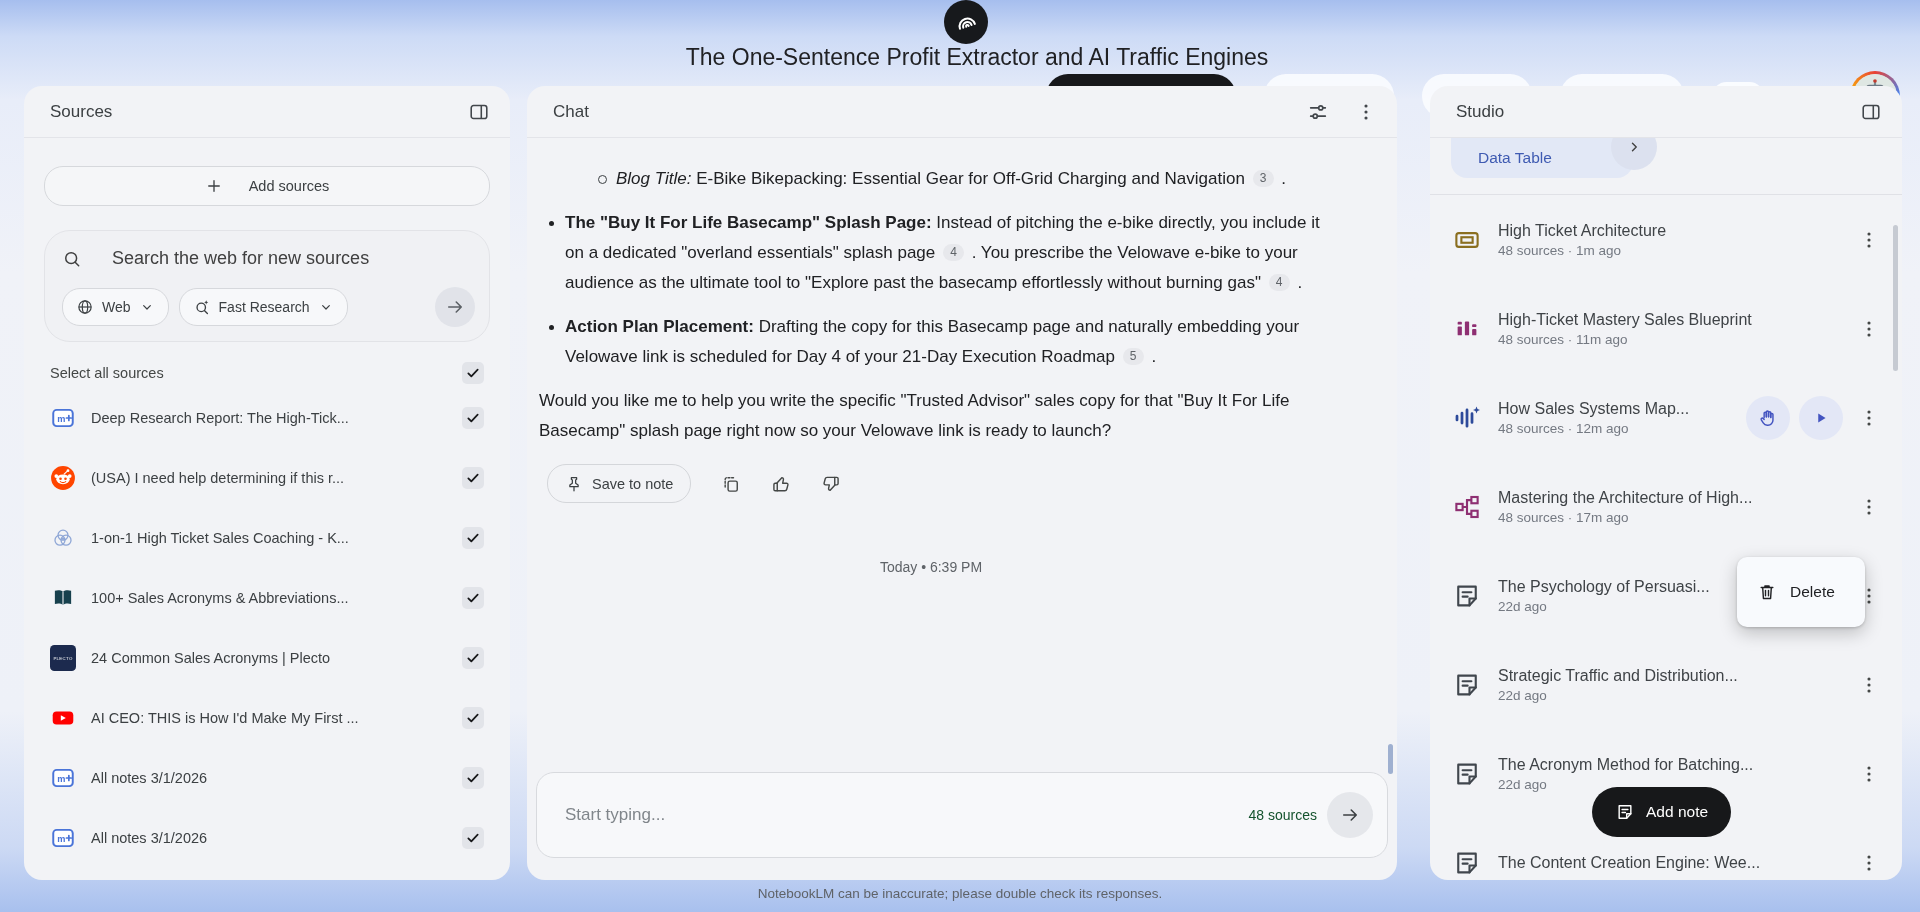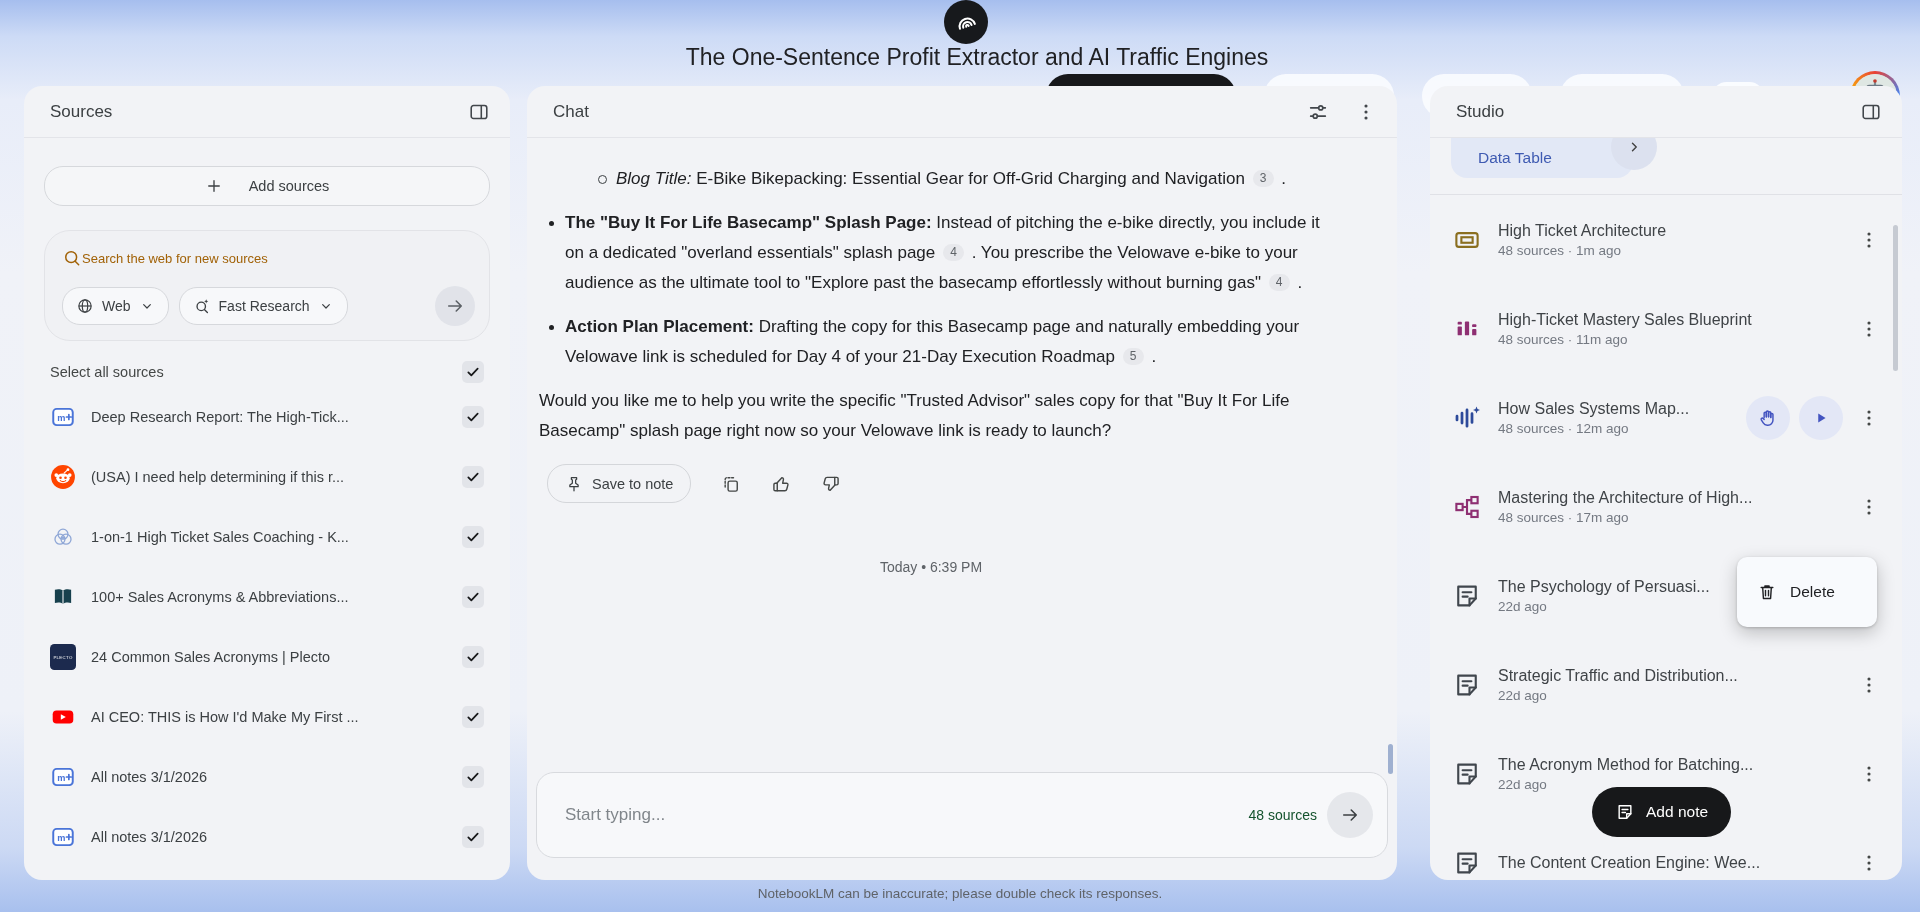--- a/index.html
+++ b/index.html
@@ -29,21 +29,21 @@
   #sources{left:24px;width:486px}
   #chatpanel{left:527px;width:870px}
   #studio{left:1430px;width:472px}
   .panel-head{height:52px;display:flex;align-items:center;padding:0 20px 0 26px;font-size:17px;color:#3c4043;border-bottom:1px solid #e3e4e9;box-sizing:border-box}
   .head-icons{margin-left:auto;display:flex;align-items:center;gap:26px;color:#42464b}
 
   
   .src-body{padding:28px 20px 0 20px}
   .add-src{height:38px;border:1px solid #d6d8dc;border-radius:19px;display:flex;align-items:center;justify-content:center;gap:26px;font-size:14.5px;color:#3c4043;background:#f5f6f8;cursor:pointer}
   .search-card{margin-top:24px;background:#f0f1f4;border:1px solid #e2e3e7;border-radius:26px;padding:17px 14px 14px 17px}
-  .search-row{display:flex;align-items:center;gap:0;color:#a16207;font-size:13px}
+  .search-row{display:flex;align-items:center;gap:30px;color:#404040;font-size:18px}
   .pill-row{display:flex;align-items:center;gap:10px;margin-top:18px}
   .pill{height:36px;border:1px solid #d6d8dc;border-radius:18px;background:#f7f8fa;display:flex;align-items:center;gap:8px;padding:0 13px;font-size:14px;color:#3c4043;cursor:pointer}
   .go-circle{margin-left:auto;width:40px;height:40px;border-radius:50%;background:#e1e3e9;display:flex;align-items:center;justify-content:center;color:#5b6065;cursor:pointer}
   .select-row{display:flex;align-items:center;margin:16px 6px 0 6px;font-size:14.5px;color:#444746;height:30px}
   .cb{width:22px;height:22px;border-radius:5px;background:#e2e4e9;display:flex;align-items:center;justify-content:center;color:#17181a;flex:none;margin-left:auto;cursor:pointer}
   .src-row{height:60px;display:flex;align-items:center;gap:15px;padding:0 6px}
   .src-ico{width:26px;height:26px;flex:none;display:flex}
   .src-title{flex:1;font-size:14.5px;color:#3c4043;white-space:nowrap;overflow:hidden;text-overflow:ellipsis}
 
   
@@ -72,21 +72,21 @@
   .dt-chip{position:absolute;left:21px;top:-16px;width:182px;height:56px;border-radius:16px;background:#e2e8f6;display:flex;align-items:flex-end;padding:0 0 11px 27px;font-size:15.5px;font-weight:500;color:#3f5bb2;box-sizing:border-box;cursor:pointer}
   .dt-circle{position:absolute;left:181px;top:-14px;width:46px;height:46px;border-radius:50%;background:#dce1ef;display:flex;align-items:center;justify-content:center;color:#444;cursor:pointer}
   .st-row{height:89px;display:flex;align-items:center;padding:0 16px 0 22px;gap:16px}
   .st-ico{width:30px;height:30px;flex:none;display:flex}
   .st-txt{flex:1;min-width:0}
   .st-title{font-size:16px;color:#3f4347;white-space:nowrap;overflow:hidden;text-overflow:ellipsis}
   .st-meta{font-size:13.5px;color:#747982;margin-top:3px}
   .st-actions{display:flex;gap:9px;align-items:center}
   .act-circle{width:44px;height:44px;border-radius:50%;background:#e3e7f6;display:flex;align-items:center;justify-content:center;color:#4354c0;cursor:pointer}
   .kebab{color:#444746;padding:2px 6px;cursor:pointer;display:flex}
-  .delete-pop{position:absolute;left:307px;top:471px;width:140px;height:70px;background:#f8fafd;border-radius:10px;
+  .delete-pop{position:absolute;left:307px;top:471px;width:128px;height:70px;background:#f8fafd;border-radius:10px;
     box-shadow:0 1px 3px rgba(0,0,0,.18),0 6px 18px rgba(0,0,0,.22);display:flex;align-items:center;gap:13px;padding-left:20px;z-index:6;color:#202124;font-size:15.5px;box-sizing:border-box;cursor:pointer}
   .add-note{position:absolute;left:162px;top:701px;height:50px;border-radius:25px;background:#17181a;color:#fff;display:flex;align-items:center;gap:11px;padding:0 23px;font-size:15.5px;z-index:7;cursor:pointer}
   .st-thumb{position:absolute;right:4px;top:139px;width:5px;height:146px;border-radius:3px;background:#c6cad2}
 
   .footer{position:absolute;left:0;right:0;top:886px;text-align:center;font-size:13.5px;color:#5f6368}
 </style>
 </head>
 <body>
 
 <div class="page">

